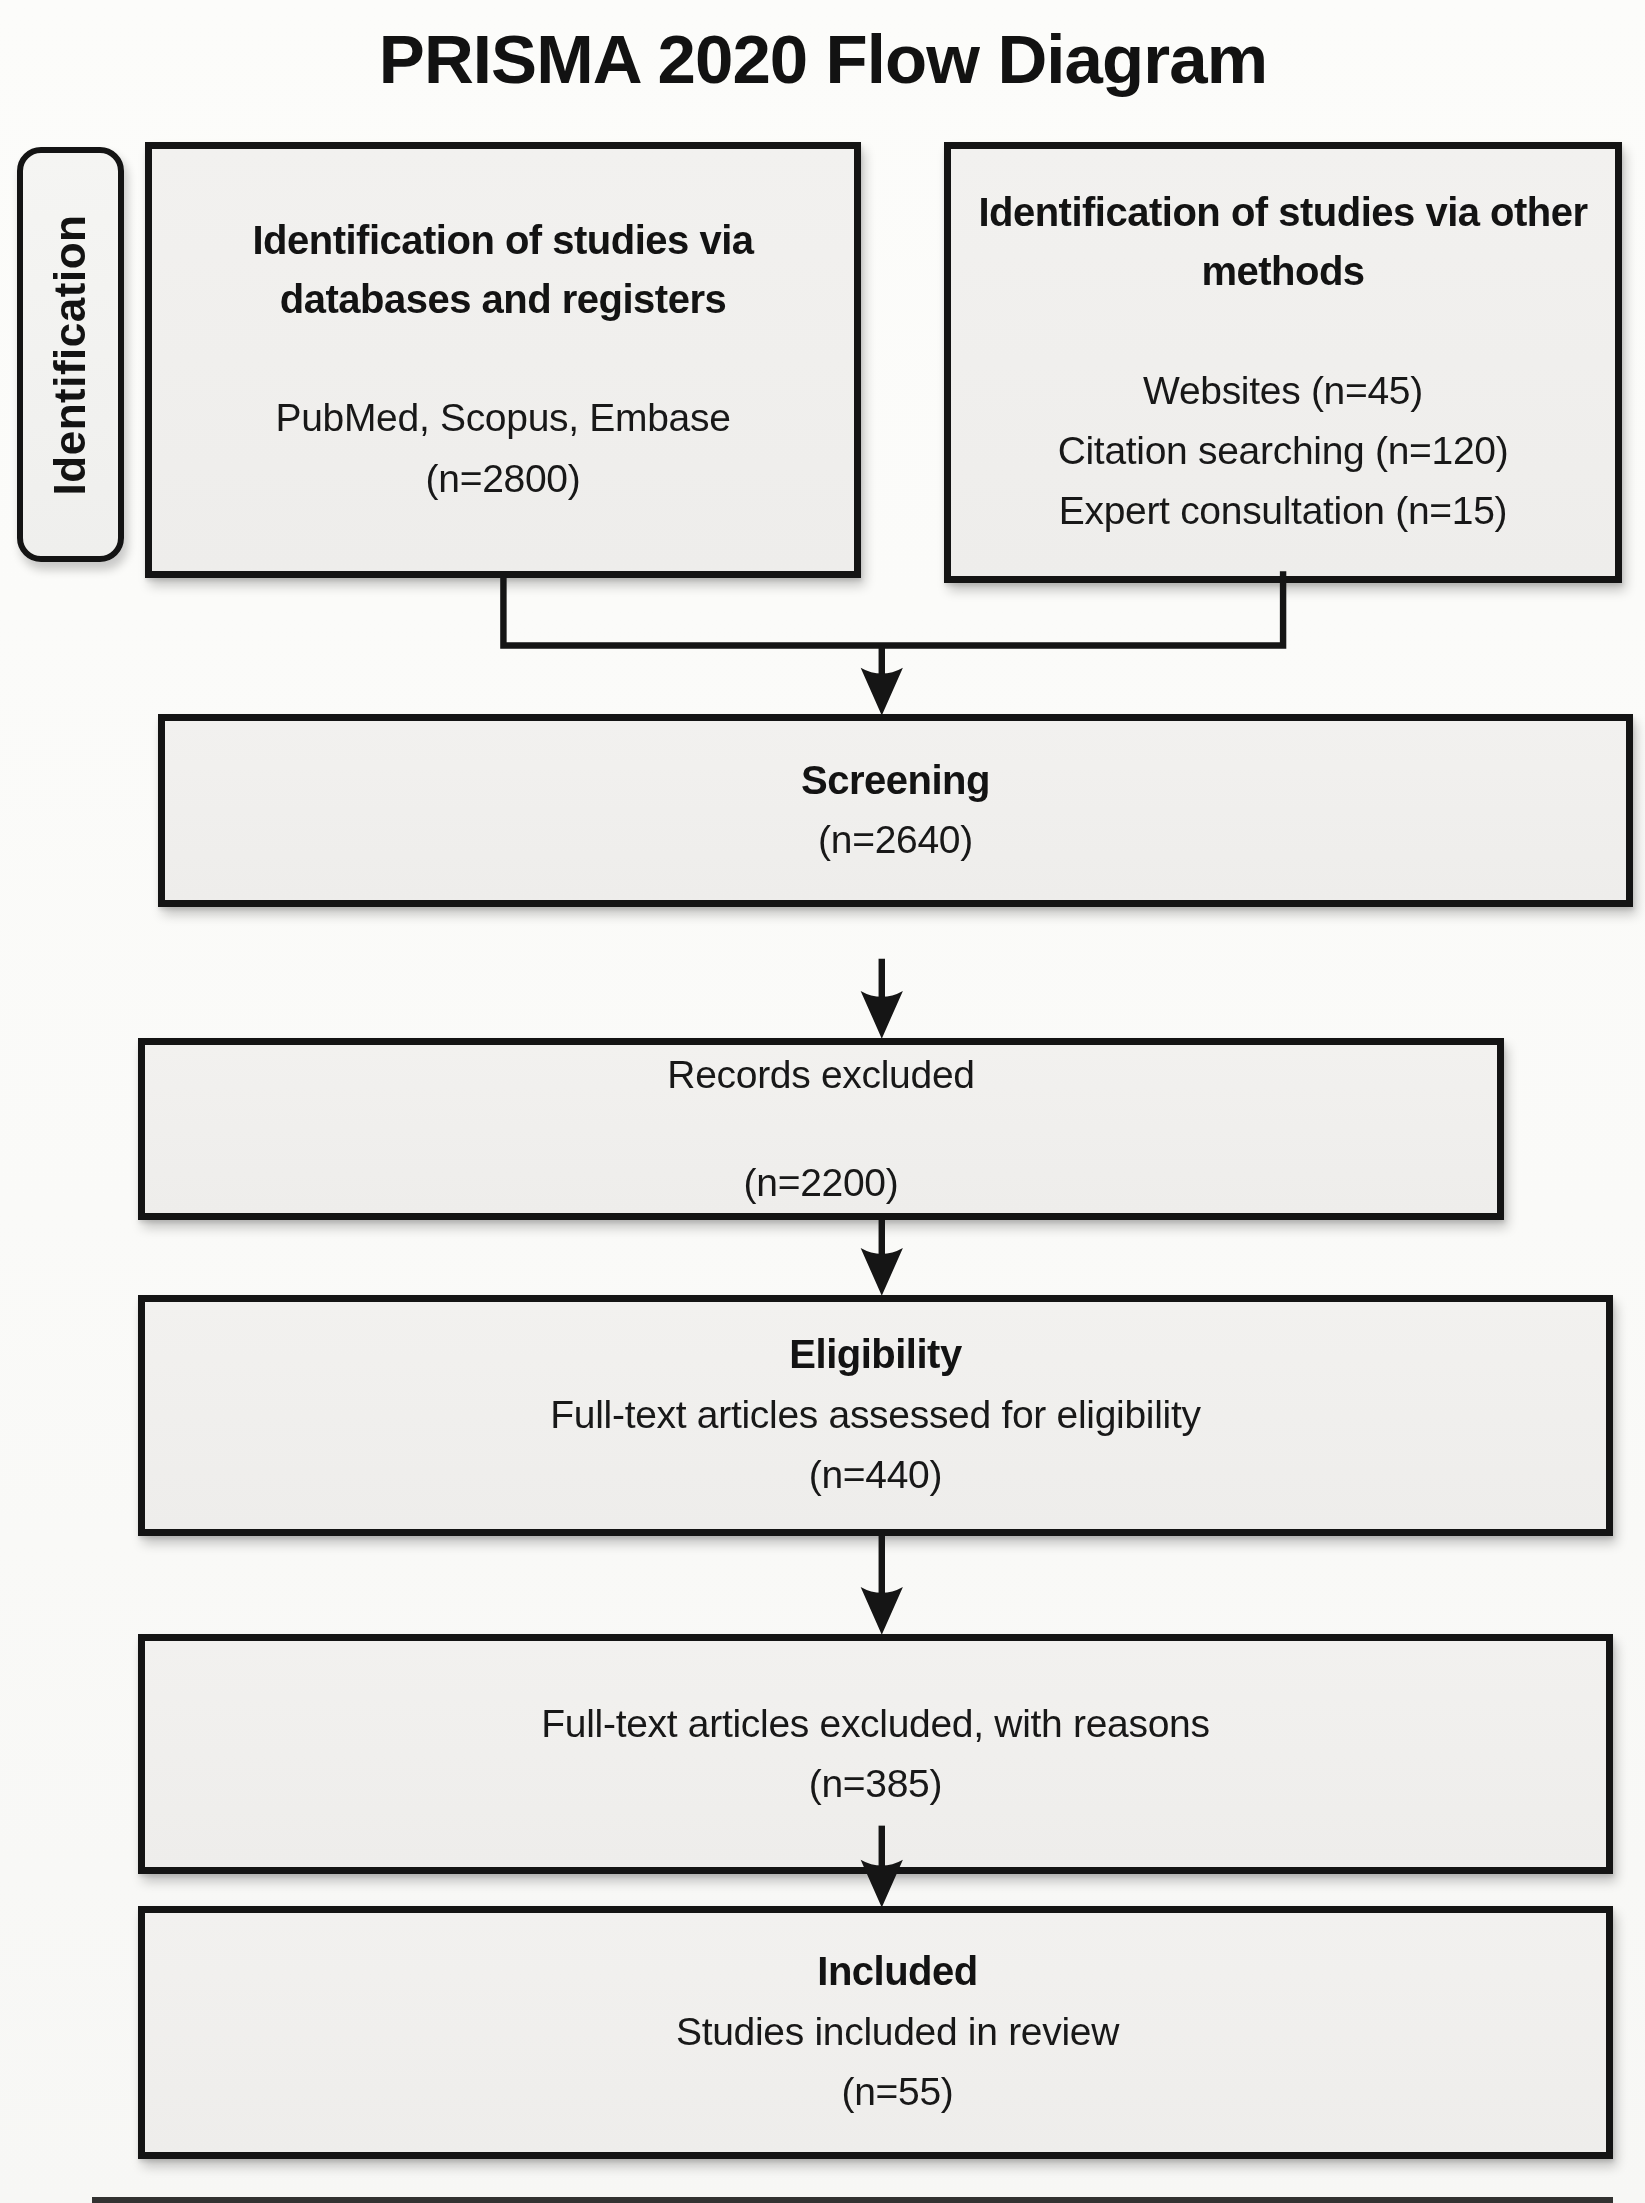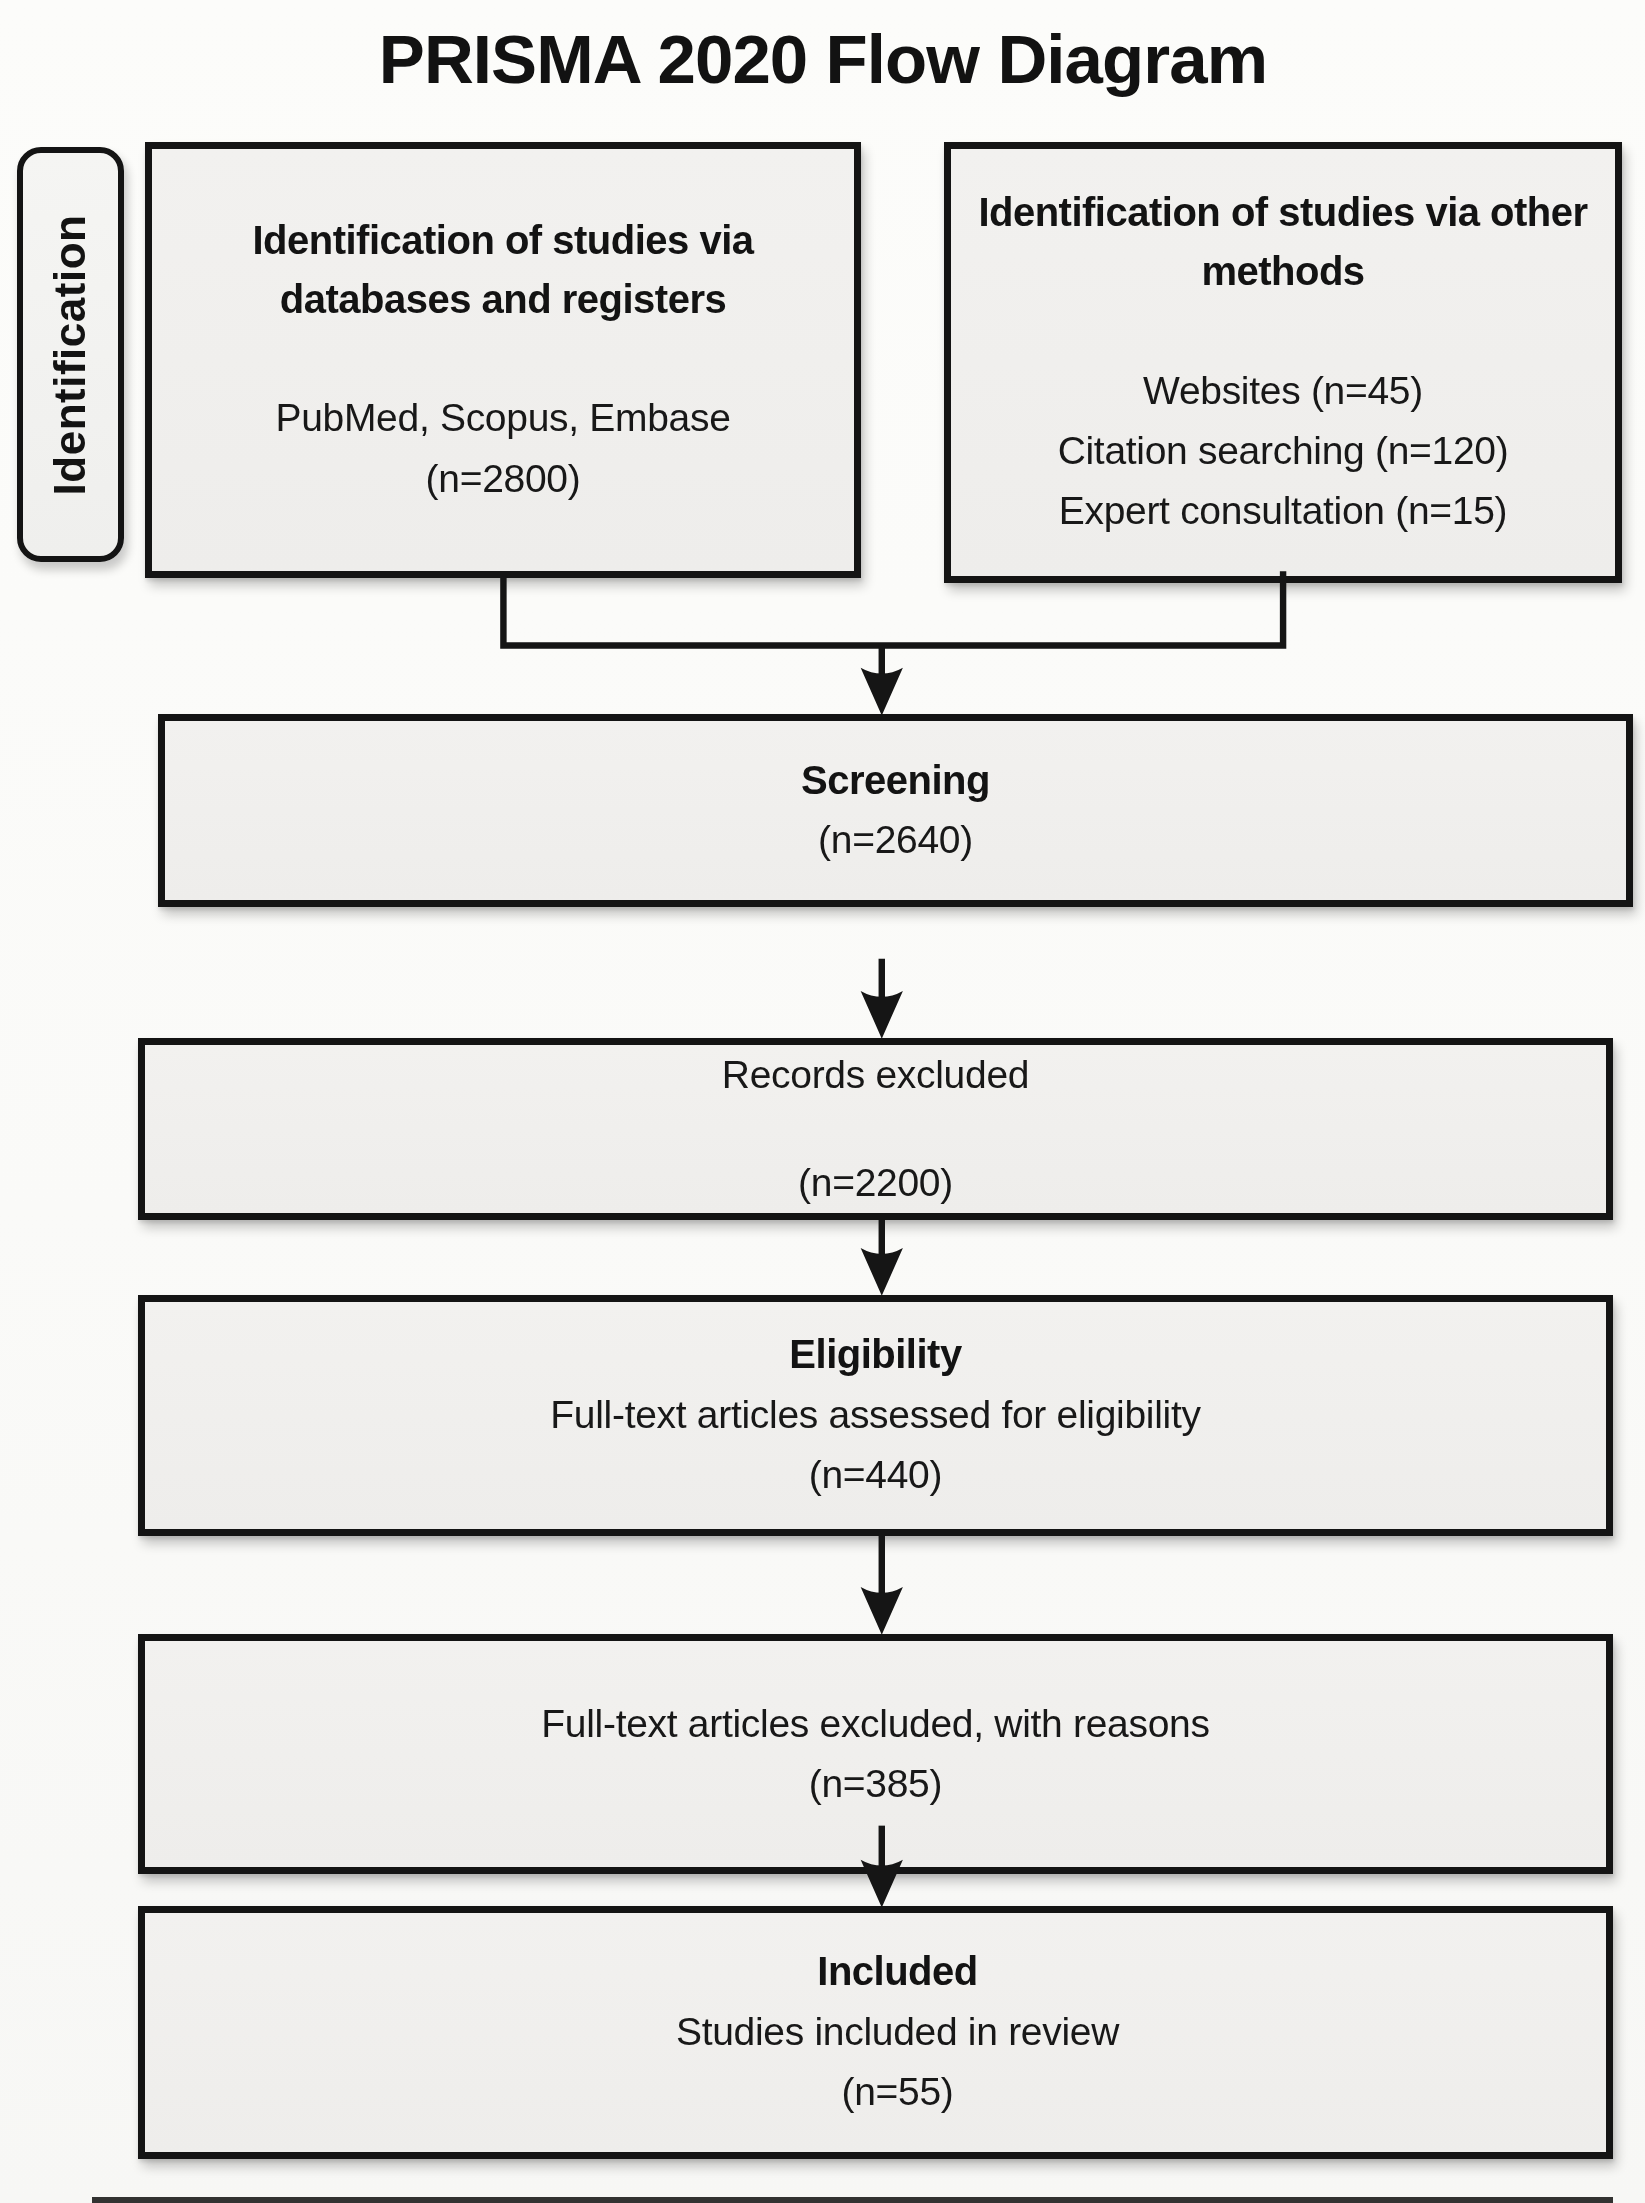--- a/index.html
+++ b/index.html
@@ -52,21 +52,21 @@
   }
   .connectors{position:absolute;left:0;top:0;pointer-events:none;}
   .crop-edge{
     position:absolute;left:92px;top:2197px;width:1521px;height:7.3px;
     background:#1c1c1c;opacity:.9;
   }
   
   #box-db       {left:145px; top:142px; width:716px;  height:436px;}
   #box-other    {left:944px;top:142px; width:678px;  height:441px;}
   #box-screen   {left:138px; top:714px; width:1475px; height:193px;margin-left:20px;}
-  #box-excluded {left:138px; top:1038px;width:1475px; height:182px;gap:48px;}
+  #box-excluded {left:138px; top:1038px;width:1366px; height:182px;gap:48px;}
   #box-elig     {left:138px; top:1295px;width:1475px; height:241px;}
   #box-ftexcl   {left:138px; top:1634px;width:1475px; height:240px;}
   #box-included {left:138px; top:1906px;width:1475px; height:253px;padding-left:44px;}
 </style>
 </head>
 <body>
 
 <div class="stage">
 
   <div class="title">PRISMA 2020 Flow Diagram</div>

